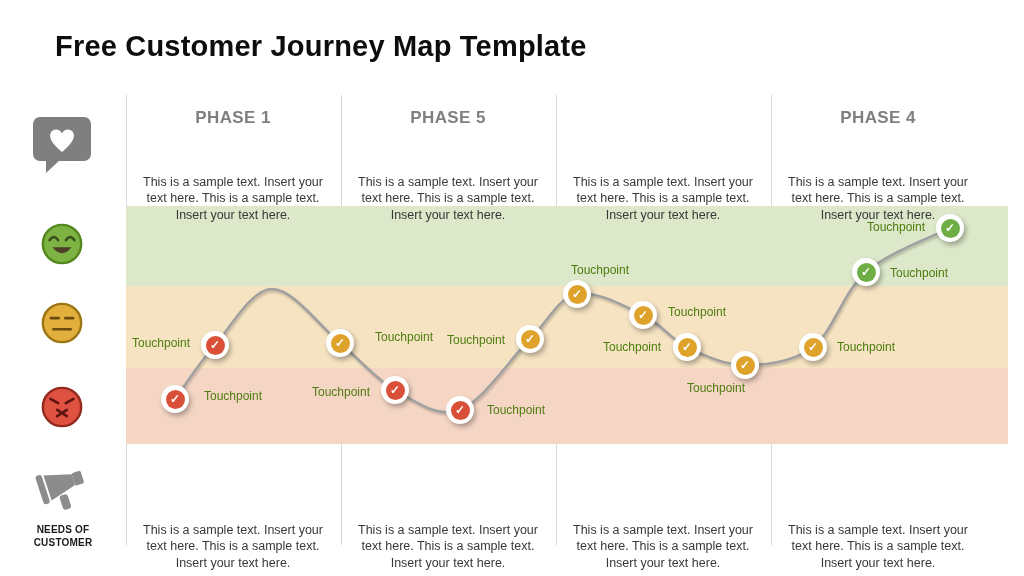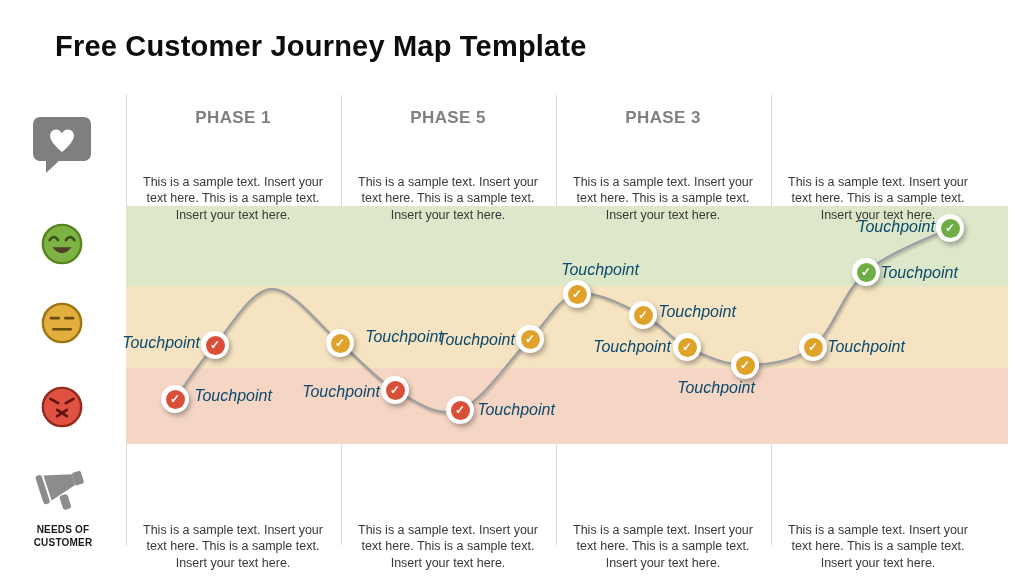--- a/index.html
+++ b/index.html
@@ -45,21 +45,21 @@
     box-shadow:2px 3px 5px rgba(0,0,0,0.3);
     display:flex;align-items:center;justify-content:center;
   }
   .marker-inner{
     width:19px;height:19px;border-radius:50%;color:#fff;
     font-size:12px;font-weight:bold;line-height:1;
     display:flex;align-items:center;justify-content:center;
   }
   .tp-label{
     position:absolute;transform:translate(-50%,-50%);
-    font-size:16px;color:#0c4a6e;white-space:nowrap;font-style:italic;
+    font-size:12px;color:#4d7c0f;white-space:nowrap;
   }
 </style>
 </head>
 <body>
 
 <div class="slide">
 
   <h1 class="title">Free Customer Journey Map Template</h1>
 
   <div class="side-icon" style="left:30px;top:114px;">
@@ -126,25 +126,25 @@
     <div class="phase-header">PHASE 1</div>
     <div class="phase-text top">This is a sample text. Insert your text here. This is a sample text. Insert your text here.</div>
     <div class="phase-text bottom">This is a sample text. Insert your text here. This is a sample text. Insert your text here.</div>
   </div>
   <div class="phase" style="left:348px;">
     <div class="phase-header">PHASE 5</div>
     <div class="phase-text top">This is a sample text. Insert your text here. This is a sample text. Insert your text here.</div>
     <div class="phase-text bottom">This is a sample text. Insert your text here. This is a sample text. Insert your text here.</div>
   </div>
   <div class="phase" style="left:563px;">
-    <div class="phase-header">PHASE 3</div>
     <div class="phase-text top">This is a sample text. Insert your text here. This is a sample text. Insert your text here.</div>
     <div class="phase-text bottom">This is a sample text. Insert your text here. This is a sample text. Insert your text here.</div>
   </div>
   <div class="phase" style="left:778px;">
+    <div class="phase-header">PHASE 4</div>
     <div class="phase-text top">This is a sample text. Insert your text here. This is a sample text. Insert your text here.</div>
     <div class="phase-text bottom">This is a sample text. Insert your text here. This is a sample text. Insert your text here.</div>
   </div>
 
   <svg class="curve-svg" width="1024" height="576" viewBox="0 0 1024 576">
     <path d="M 175 399 C 181.66666666666666 390, 198.83333333333334 363.3333333333333, 215 345 C 231.16666666666666 326.6666666666667, 251.16666666666666 289.3333333333333, 272 289 C 292.8333333333333 288.6666666666667, 319.5 326.1666666666667, 340 343 C 360.5 359.8333333333333, 375 378.8333333333333, 395 390 C 415 401.1666666666667, 437.5 418.5, 460 410 C 482.5 401.5, 510.5 358.3333333333333, 530 339 C 549.5 319.6666666666667, 558.1666666666666 298, 577 294 C 595.8333333333334 290, 624.6666666666666 306.1666666666667, 643 315 C 661.3333333333334 323.8333333333333, 670 338.6666666666667, 687 347 C 704 355.3333333333333, 724 365, 745 365 C 766 365, 792.8333333333334 362.5, 813 347 C 833.1666666666666 331.5, 843.1666666666666 291.8333333333333, 866 272 C 888.8333333333334 252.16666666666666, 936 235.33333333333334, 950 228" fill="none" stroke="#a0a0a0" stroke-width="2.5" stroke-linecap="round"></path>
   </svg>
   <div class="tp-layer">
       <div class="marker" style="left: 175px; top: 399px;">
         <span class="marker-inner" style="background: rgb(217, 79, 56);">✓</span>

